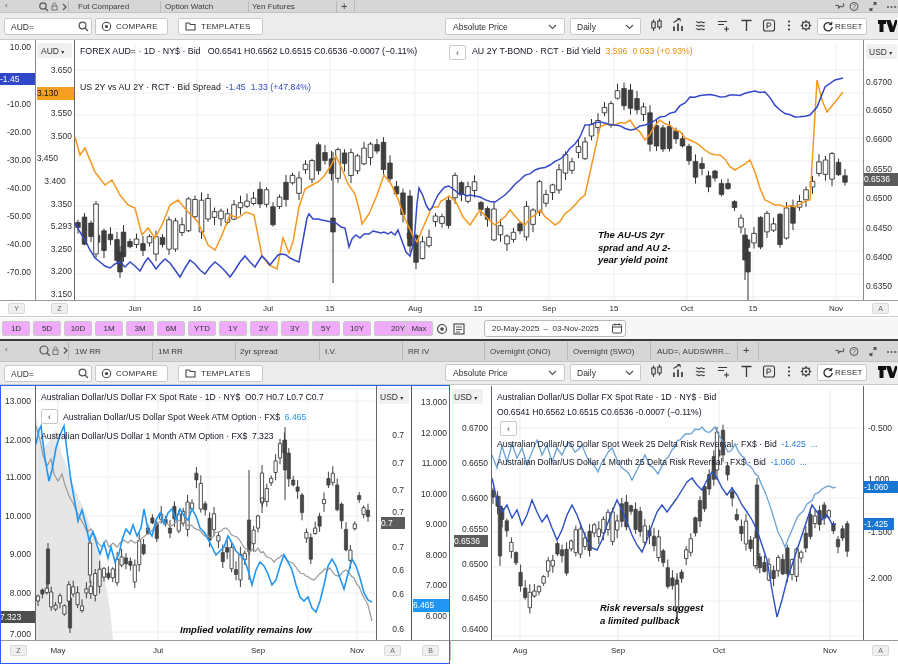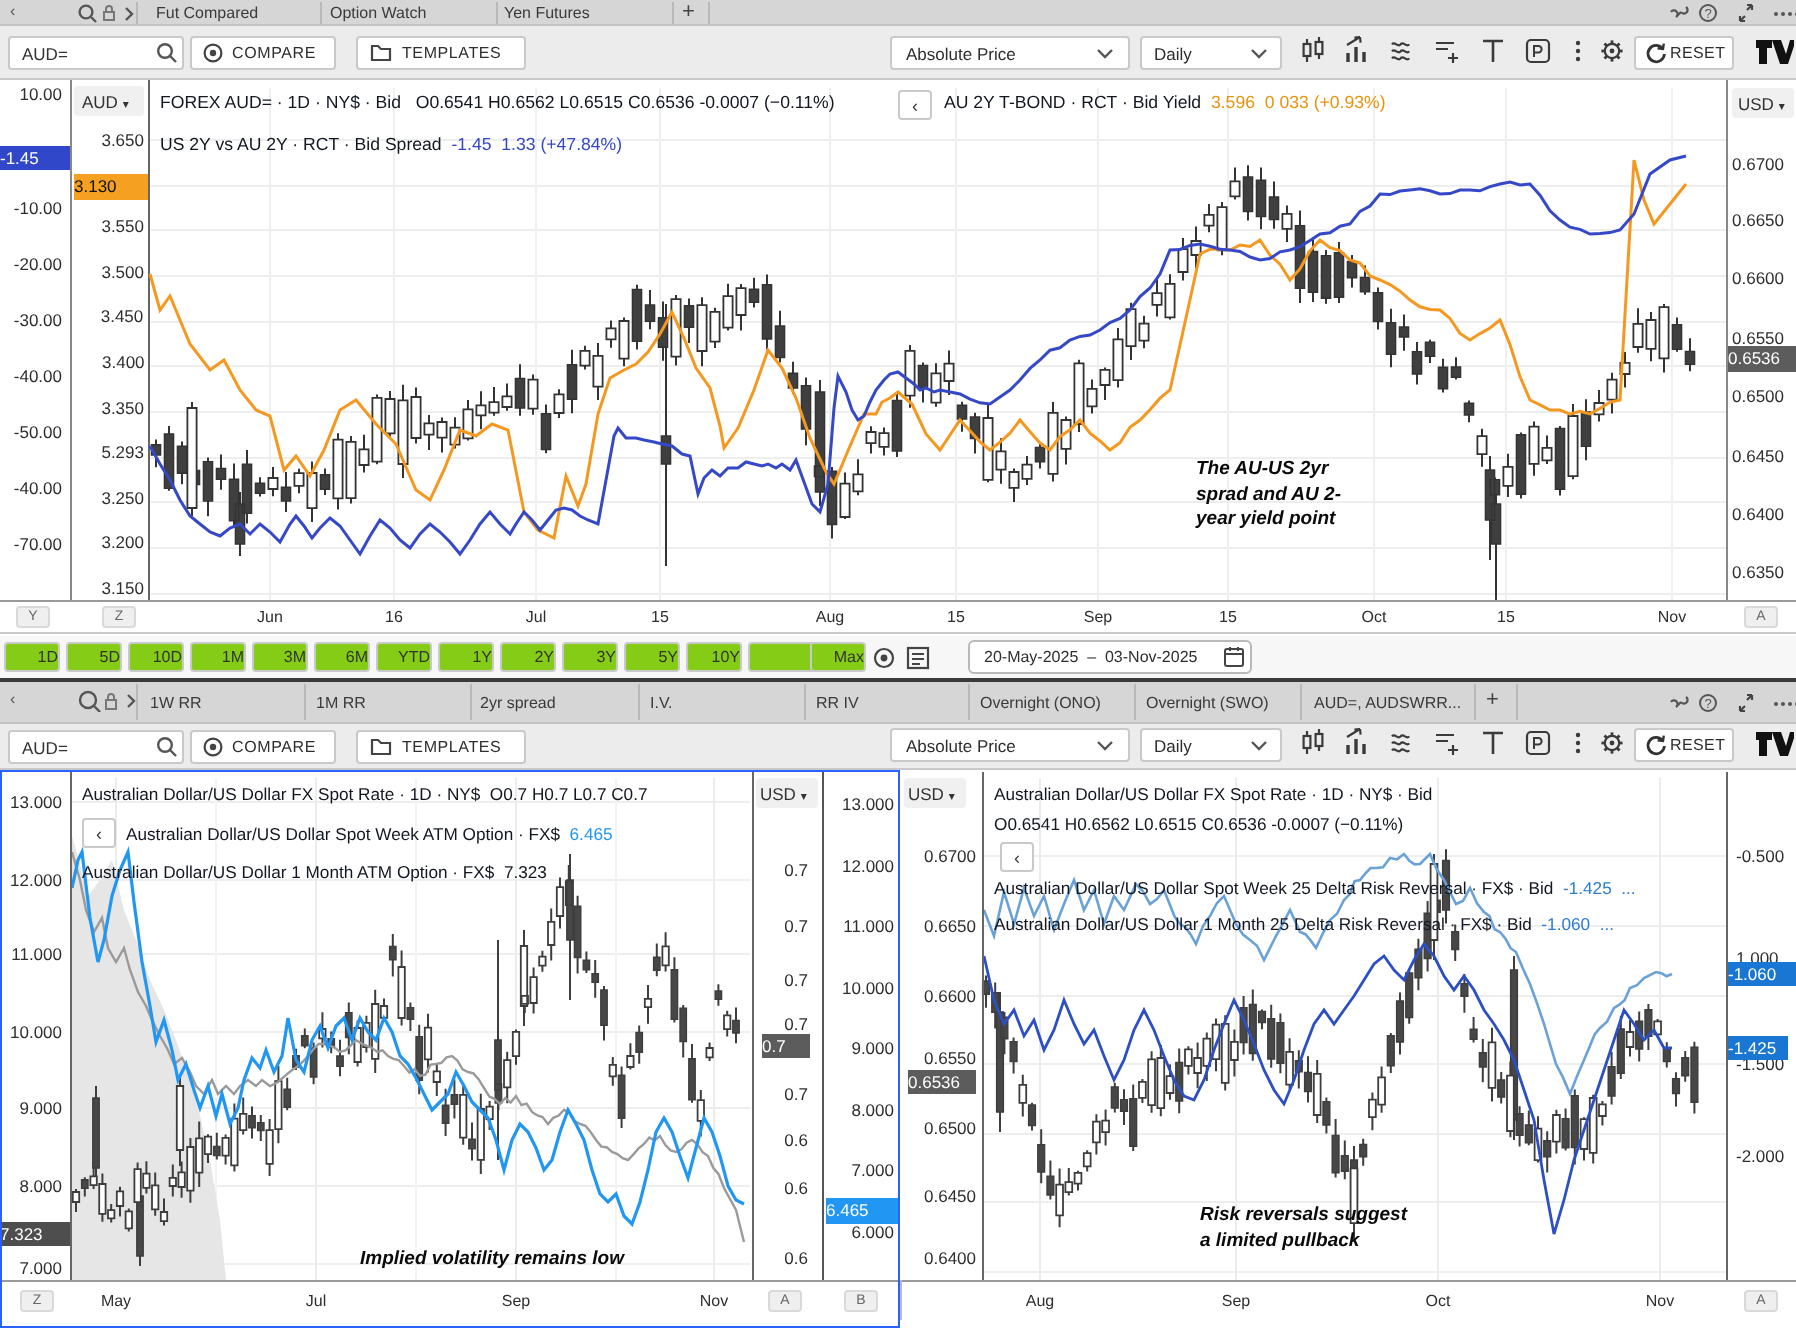--- a/index.html
+++ b/index.html
@@ -1,19 +1,19 @@
 <!DOCTYPE html>
 <html><head><meta charset="utf-8"><style>
 *{margin:0;padding:0;box-sizing:border-box}
 body{font-family:"Liberation Sans",sans-serif;width:898px;height:666px;position:relative;background:#fff;overflow:hidden}
 .abs{position:absolute}
 .lbl{position:absolute;font-size:8.5px;color:#2e2e2e;white-space:nowrap}
 .chip{position:absolute;font-size:8.5px;color:#fff;text-align:left;white-space:nowrap}
 .pane{position:absolute;width:17px;height:11px;background:#efefef;border:1px solid #d9d9d9;border-radius:2px;font-size:7px;color:#666;text-align:center;line-height:9px}
-.tbtn{position:absolute;height:15px;background:#84cc16;border:1px solid #c9c9c9;border-radius:2px;font-size:8px;color:#333;text-align:right;line-height:13px}
+.tbtn{position:absolute;height:15px;background:#f0abfc;border:1px solid #c9c9c9;border-radius:2px;font-size:8px;color:#333;text-align:center;line-height:13px}
 .sep{position:absolute;width:1px;background:#b9b9b9}
 .tabtxt{position:absolute;font-size:8px;color:#3a3a3a;white-space:nowrap}
 .legend{position:absolute;font-size:8.8px;color:#131722;white-space:nowrap}
 .ann{position:absolute;font-weight:bold;font-style:italic;color:#0a0a0a;text-align:left;white-space:nowrap}
 </style></head><body>
 
 <div class="abs" style="left:0;top:0;width:898px;height:13px;background:#d6d6d6;border-bottom:1px solid #c2c2c2"></div>
 <div class="tabtxt" style="left:5px;top:1px;color:#555">‹</div>
 <svg class="abs" style="left:38px;top:2px" width="30" height="10">
     <circle cx="5" cy="4" r="3.2" fill="none" stroke="#555" stroke-width="1.2"></circle>
@@ -128,22 +128,22 @@
 <div class="lbl" style="left:0;top:267px;width:31px;text-align:right">-70.00</div>
 <div class="chip" style="left:0;top:73px;width:35px;height:12px;background:#2f47c8;line-height:12px">-1.45</div>
 <div class="abs" style="left:35px;top:40px;width:1px;height:260px;background:#888"></div>
 <div class="abs" style="left:74px;top:40px;width:1px;height:260px;background:#666"></div>
 <div class="abs" style="left:863px;top:40px;width:1px;height:260px;background:#888"></div>
 <div class="abs" style="left:37px;top:43px;width:35px;height:15px;background:#f0f0f0;border-radius:2px"></div>
 <div class="lbl" style="left:41px;top:46px;color:#333">AUD <span style="font-size:6px">▾</span></div>
 <div class="lbl" style="left:38px;top:65px;width:34px;text-align:right">3.650</div>
 <div class="lbl" style="left:38px;top:108px;width:34px;text-align:right">3.550</div>
 <div class="lbl" style="left:38px;top:131px;width:34px;text-align:right">3.500</div>
-<div class="lbl" style="left:44px;top:153px;width:34px;text-align:center">3.450</div>
-<div class="lbl" style="left:51px;top:176px;width:34px;text-align:left">3.400</div>
+<div class="lbl" style="left:24px;top:153px;width:34px;text-align:right">3.450</div>
+<div class="lbl" style="left:38px;top:176px;width:34px;text-align:center">3.400</div>
 <div class="lbl" style="left:38px;top:199px;width:34px;text-align:right">3.350</div>
 <div class="lbl" style="left:38px;top:221px;width:34px;text-align:right">5.293</div>
 <div class="lbl" style="left:38px;top:244px;width:34px;text-align:right">3.250</div>
 <div class="lbl" style="left:38px;top:266px;width:34px;text-align:right">3.200</div>
 <div class="lbl" style="left:38px;top:289px;width:34px;text-align:right">3.150</div>
 <div class="chip" style="left:37px;top:87px;width:37px;height:13px;background:#f5a021;color:#111;line-height:13px">3.130</div>
 <div class="abs" style="left:866px;top:44px;width:31px;height:15px;background:#f0f0f0;border-radius:2px"></div>
 <div class="lbl" style="left:869px;top:47px;color:#333">USD <span style="font-size:6px">▾</span></div>
 <div class="lbl" style="left:866px;top:77px">0.6700</div>
 <div class="lbl" style="left:866px;top:105px">0.6650</div>
@@ -159,21 +159,21 @@
     <path d="M135,4V260M197,4V260M268,4V260M330,4V260M415,4V260M478,4V260M549,4V260M614,4V260M687,4V260M753,4V260M836,4V260" stroke="#efefef" stroke-width="1"></path>
     <path d="M78.0,179.8V193.6M84.5,173.0V205.4M91.0,180.7V202.1M97.5,188.6V203.3M104.0,188.7V218.1M110.5,187.3V204.9M117.0,191.8V224.0M123.5,185.0V221.7M130.0,198.6V208.3M136.5,193.5V208.1M143.0,196.0V216.0M149.5,194.4V206.6M156.0,190.7V221.0M162.5,194.2V207.5M169.0,176.6V214.8M175.5,178.0V211.8M182.0,177.4V196.2M188.5,157.3V192.1M195.0,155.5V178.2M201.5,152.4V199.0M208.0,153.7V181.8M214.5,167.5V185.0M221.0,168.7V186.2M227.5,168.6V184.3M234.0,160.0V180.2M240.5,155.6V174.6M247.0,153.5V167.9M253.5,151.8V165.4M260.0,142.1V167.9M266.5,147.3V167.4M273.0,162.2V186.6M279.5,154.6V169.0M286.0,134.9V166.6M292.5,132.9V144.7M299.0,131.5V160.0M305.5,120.2V133.9M312.0,118.8V143.1M318.5,102.4V134.8M325.0,105.0V124.6M331.5,110.8V140.4M338.0,107.5V142.7M344.5,109.2V131.5M351.0,108.6V143.1M357.5,113.9V134.0M364.0,101.9V125.2M370.5,102.0V125.2M377.0,98.9V113.8M383.5,97.2V134.8M390.0,115.4V141.2M396.5,140.9V157.0M403.0,148.7V182.6M409.5,190.1V205.8M416.0,193.5V229.2M422.5,196.2V219.5M429.0,189.6V207.6M435.5,173.1V186.8M442.0,173.7V187.8M448.5,156.3V188.5M455.0,132.5V163.9M461.5,141.2V161.2M468.0,141.6V163.4M474.5,135.3V157.5M481.0,160.9V175.9M487.5,166.4V186.8M494.0,161.9V201.1M500.5,179.1V201.9M507.0,194.3V211.0M513.5,188.0V202.5M520.0,181.4V194.2M526.5,161.0V200.7M533.0,168.2V192.2M539.5,139.9V176.0M546.0,149.8V166.8M552.5,143.8V160.0M559.0,124.0V153.7M565.5,111.4V140.0M572.0,117.9V134.1M578.5,99.0V118.2M585.0,97.1V119.8M591.5,79.0V100.3M598.0,73.2V94.1M604.5,62.0V76.1M611.0,61.0V87.6M617.5,43.7V59.7M624.0,42.6V70.2M630.5,43.8V74.6M637.0,50.8V74.4M643.5,62.7V81.0M650.0,65.2V111.5M656.5,78.9V111.0M663.0,85.0V111.9M669.5,81.0V111.5M676.0,87.5V103.7M682.5,92.8V107.4M689.0,103.8V124.8M695.5,114.4V143.6M702.0,117.2V135.4M708.5,131.0V152.2M715.0,129.9V141.5M721.5,139.4V156.3M728.0,138.6V149.8M734.5,160.2V171.1M741.0,174.4V193.4M747.5,198.7V212.2M754.0,186.9V208.5M760.5,176.2V209.2M767.0,170.8V197.9M773.5,177.7V192.0M780.0,173.0V207.8M786.5,162.0V199.6M793.0,159.6V190.1M799.5,155.0V170.7M806.0,146.4V166.7M812.5,136.0V153.8M819.0,114.1V136.4M825.5,116.0V140.6M832.0,112.0V146.3M838.5,118.7V135.9M845.0,129.1V145.6M96.0,161.0V218.0M120.0,206.0V238.0M333.0,112.0V243.0M410.0,150.0V213.0M745.0,188.0V240.0M748.0,205.0V281.0" stroke="#333" stroke-width="1" fill="none"></path>
     <path d="M75.7,182.4h4.6v5.1h-4.6zM82.2,177.0h4.6v27.2h-4.6zM88.7,183.1h4.6v13.5h-4.6zM95.2,195.2h4.6v7.1h-4.6zM101.7,190.8h4.6v19.7h-4.6zM108.2,194.2h4.6v5.5h-4.6zM114.7,199.6h4.6v20.8h-4.6zM121.2,192.1h4.6v24.6h-4.6zM127.7,201.6h4.6v5.1h-4.6zM140.7,203.6h4.6v6.9h-4.6zM160.2,197.4h4.6v7.2h-4.6zM257.7,149.2h4.6v14.8h-4.6zM270.7,166.8h4.6v18.0h-4.6zM283.7,142.3h4.6v17.3h-4.6zM316.2,104.7h4.6v26.0h-4.6zM322.7,112.5h4.6v8.1h-4.6zM329.2,118.8h4.6v14.8h-4.6zM342.2,112.9h4.6v10.7h-4.6zM374.7,104.6h4.6v6.5h-4.6zM381.2,102.3h4.6v27.2h-4.6zM387.7,123.0h4.6v15.8h-4.6zM394.2,146.6h4.6v7.4h-4.6zM400.7,152.9h4.6v21.6h-4.6zM407.2,193.0h4.6v5.3h-4.6zM413.7,195.6h4.6v26.7h-4.6zM446.2,160.2h4.6v25.3h-4.6zM459.2,142.7h4.6v11.4h-4.6zM478.7,162.6h4.6v6.9h-4.6zM485.2,168.5h4.6v10.8h-4.6zM517.7,183.7h4.6v7.2h-4.6zM621.7,48.5h4.6v17.3h-4.6zM628.2,50.1h4.6v18.2h-4.6zM634.7,58.5h4.6v11.3h-4.6zM647.7,72.8h4.6v31.4h-4.6zM654.2,85.7h4.6v20.4h-4.6zM660.7,87.8h4.6v21.3h-4.6zM667.2,86.4h4.6v22.2h-4.6zM673.7,90.7h4.6v8.2h-4.6zM680.2,98.7h4.6v7.2h-4.6zM686.7,106.3h4.6v14.5h-4.6zM693.2,121.4h4.6v15.8h-4.6zM699.7,123.5h4.6v5.0h-4.6zM706.2,135.8h4.6v11.2h-4.6zM712.7,131.1h4.6v7.0h-4.6zM719.2,143.6h4.6v10.8h-4.6zM725.7,143.5h4.6v5.1h-4.6zM732.2,161.6h4.6v5.9h-4.6zM745.2,199.8h4.6v7.6h-4.6zM758.2,177.4h4.6v29.7h-4.6zM777.7,174.2h4.6v30.4h-4.6zM790.7,166.0h4.6v17.2h-4.6zM836.2,122.4h4.6v12.3h-4.6zM842.7,135.7h4.6v6.5h-4.6zM117.7,212.0h4.6v20.0h-4.6zM330.7,178.0h4.6v14.0h-4.6zM407.7,156.0h4.6v50.0h-4.6zM742.7,195.0h4.6v25.0h-4.6zM745.7,212.0h4.6v20.0h-4.6z" fill="#3f3f3f" stroke="#333" stroke-width="0.7"></path>
     <path d="M134.2,199.0h4.6v5.5h-4.6zM147.2,196.6h4.6v6.3h-4.6zM153.7,196.5h4.6v17.6h-4.6zM166.7,179.8h4.6v29.4h-4.6zM173.2,180.9h4.6v28.2h-4.6zM179.7,184.7h4.6v7.8h-4.6zM186.2,158.9h4.6v31.9h-4.6zM192.7,159.5h4.6v17.2h-4.6zM199.2,160.2h4.6v31.8h-4.6zM205.7,158.5h4.6v20.5h-4.6zM212.2,171.7h4.6v5.6h-4.6zM218.7,171.0h4.6v7.8h-4.6zM225.2,173.8h4.6v8.5h-4.6zM231.7,164.7h4.6v14.5h-4.6zM238.2,162.7h4.6v5.0h-4.6zM244.7,161.1h4.6v5.2h-4.6zM251.2,158.2h4.6v5.3h-4.6zM264.2,149.8h4.6v14.5h-4.6zM277.2,157.2h4.6v9.3h-4.6zM290.2,135.4h4.6v7.4h-4.6zM296.7,137.9h4.6v15.4h-4.6zM303.2,124.2h4.6v5.5h-4.6zM309.7,120.5h4.6v18.8h-4.6zM335.7,109.6h4.6v28.7h-4.6zM348.7,112.6h4.6v22.9h-4.6zM355.2,115.9h4.6v14.9h-4.6zM361.7,108.1h4.6v15.7h-4.6zM368.2,104.1h4.6v13.4h-4.6zM420.2,201.8h4.6v16.7h-4.6zM426.7,197.2h4.6v8.5h-4.6zM433.2,176.0h4.6v5.6h-4.6zM439.7,176.6h4.6v6.8h-4.6zM452.7,135.4h4.6v22.4h-4.6zM465.7,146.7h4.6v14.6h-4.6zM472.2,141.8h4.6v8.7h-4.6zM491.7,169.0h4.6v30.9h-4.6zM498.2,185.7h4.6v9.1h-4.6zM504.7,196.0h4.6v7.9h-4.6zM511.2,192.3h4.6v7.1h-4.6zM524.2,166.4h4.6v30.5h-4.6zM530.7,170.0h4.6v14.4h-4.6zM537.2,141.7h4.6v30.3h-4.6zM543.7,154.4h4.6v8.8h-4.6zM550.2,144.9h4.6v7.6h-4.6zM556.7,129.7h4.6v20.4h-4.6zM563.2,114.6h4.6v18.5h-4.6zM569.7,121.8h4.6v8.5h-4.6zM576.2,106.6h4.6v5.8h-4.6zM582.7,101.9h4.6v16.8h-4.6zM589.2,84.6h4.6v11.4h-4.6zM595.7,80.5h4.6v7.0h-4.6zM602.2,67.4h4.6v5.4h-4.6zM608.7,63.6h4.6v21.6h-4.6zM615.2,50.7h4.6v7.5h-4.6zM641.2,66.9h4.6v7.5h-4.6zM738.7,178.1h4.6v9.0h-4.6zM751.7,193.4h4.6v9.5h-4.6zM764.7,173.3h4.6v18.6h-4.6zM771.2,183.9h4.6v6.3h-4.6zM784.2,168.0h4.6v30.1h-4.6zM797.2,161.5h4.6v5.7h-4.6zM803.7,149.8h4.6v10.0h-4.6zM810.2,141.4h4.6v5.6h-4.6zM816.7,121.9h4.6v11.6h-4.6zM823.2,120.0h4.6v14.4h-4.6zM829.7,113.6h4.6v25.6h-4.6zM93.7,164.0h4.6v50.0h-4.6z" fill="#ffffff" stroke="#333" stroke-width="0.9"></path>
     <polyline points="75.0,97.0 80.0,115.0 85.0,108.0 95.0,132.0 105.0,145.0 112.0,140.0 120.0,155.0 128.0,165.0 135.0,168.0 142.0,195.0 148.0,188.0 155.0,198.0 162.0,185.0 170.0,165.0 178.0,160.0 188.0,172.0 198.0,182.0 208.0,205.0 215.0,210.0 222.0,195.0 230.0,175.0 238.0,178.0 246.0,172.0 254.0,175.0 262.0,216.0 269.0,225.0 277.0,229.0 283.0,198.0 289.0,213.0 293.0,202.0 299.0,167.0 305.0,149.0 312.0,145.0 318.0,142.0 324.0,136.0 330.0,127.0 336.0,116.0 342.0,129.0 348.0,144.0 355.0,154.0 360.0,173.0 362.0,184.0 369.0,174.0 377.0,155.0 384.0,135.0 391.0,144.0 398.0,159.0 405.0,179.0 413.0,196.0 417.0,202.0 425.0,183.0 432.0,167.0 438.0,167.0 441.0,161.0 445.0,159.0 449.0,156.0 456.0,162.0 463.0,177.0 470.0,185.0 480.0,170.0 485.0,175.4 490.0,180.9 495.0,185.0 500.0,181.1 505.0,176.6 510.0,170.0 515.0,175.9 520.0,181.5 525.0,185.0 530.0,178.3 535.0,174.9 540.0,170.0 545.0,176.6 550.0,180.5 555.0,185.0 560.0,181.4 565.0,173.6 570.0,170.0 575.0,164.9 580.0,159.1 585.0,155.0 590.0,132.5 595.0,109.9 600.0,87.0 605.0,84.6 610.0,84.6 615.0,85.0 620.0,82.5 625.0,83.2 630.0,80.0 635.0,87.6 640.0,92.1 645.0,100.0 650.0,94.4 655.0,85.4 660.0,80.0 665.0,83.8 670.0,85.3 675.0,90.0 680.0,91.5 685.0,98.0 690.0,100.0 695.0,102.3 700.0,105.6 705.0,110.0 710.0,113.4 715.0,114.7 720.0,115.0 725.0,119.2 730.0,126.7 735.0,130.0 740.0,126.8 745.0,124.0 750.0,120.0 755.0,132.3 760.0,148.3 765.0,160.0 770.0,162.4 775.0,165.0 780.0,165.0 785.0,167.1 790.0,165.6 795.0,167.0 800.0,164.2 805.0,161.1 810.0,160.0 817.0,40.0 822.0,60.0 827.0,72.0 835.0,62.0 843.0,52.0" fill="none" stroke="#f59820" stroke-width="1.5"></polyline>
     <polyline points="75.0,183.0 80.0,192.0 85.0,200.0 90.0,210.0 95.0,218.0 100.0,222.0 105.0,226.0 110.0,228.0 115.0,224.0 120.0,222.0 125.0,227.0 130.0,222.0 135.0,226.0 140.0,231.0 145.0,222.0 148.0,218.0 152.0,223.0 156.0,229.0 160.0,224.0 165.0,219.0 170.0,223.0 175.0,230.0 180.0,237.0 185.0,228.0 190.0,220.0 195.0,224.0 200.0,230.0 205.0,234.0 210.0,227.0 215.0,222.0 220.0,226.0 225.0,231.0 230.0,237.0 235.0,230.0 240.0,222.0 245.0,216.0 250.0,222.0 255.0,227.0 258.0,222.0 262.0,216.0 266.0,220.0 270.0,225.0 274.0,220.0 278.0,215.0 282.0,214.0 286.0,215.0 290.0,218.0 294.0,220.0 299.0,222.0 303.0,200.0 307.0,178.0 309.0,174.0 313.0,179.0 318.0,179.0 322.0,180.0 327.0,181.0 331.0,182.0 336.0,183.0 341.0,187.0 345.0,188.0 349.0,207.0 352.0,199.0 356.0,195.0 360.0,198.0 364.0,194.0 369.0,194.0 373.0,191.0 377.0,192.0 381.0,193.0 384.0,192.0 388.0,194.0 391.0,192.0 395.0,195.0 398.0,190.0 402.0,201.0 406.0,212.0 410.0,216.0 414.0,202.0 417.0,164.0 419.0,148.0 423.0,156.0 426.0,165.0 429.0,170.0 432.0,168.0 435.0,161.0 438.0,155.0 442.0,150.0 445.0,147.0 449.0,146.0 453.0,149.0 457.0,152.0 460.0,155.0 463.0,154.0 467.0,156.0 470.0,155.0 480.0,157.0 485.0,159.6 490.0,161.4 495.0,162.0 505.0,155.0 510.0,150.0 515.0,144.2 520.0,140.0 525.0,135.1 530.0,133.9 535.0,130.0 540.0,128.2 545.0,127.5 550.0,125.0 555.0,121.3 560.0,119.2 565.0,115.0 570.0,108.3 575.0,104.0 580.0,97.0 585.0,85.0 590.0,84.7 595.0,82.7 600.0,82.0 605.0,83.1 610.0,84.6 615.0,85.0 620.0,85.7 625.0,88.5 630.0,90.0 635.0,89.3 640.0,85.9 645.0,85.0 650.0,83.3 655.0,80.3 660.0,77.0 665.0,76.4 670.0,73.1 675.0,72.0 680.0,65.7 685.0,63.0 690.0,57.0 695.0,57.3 700.0,55.5 705.0,55.0 710.0,54.4 715.0,55.4 720.0,57.0 725.0,56.8 730.0,55.0 735.0,55.0 740.0,55.4 745.0,53.3 750.0,52.0 755.0,51.0 760.0,52.5 765.0,52.0 770.0,57.6 775.0,65.4 780.0,70.0 785.0,73.6 790.0,74.7 795.0,77.0 800.0,76.8 805.0,76.3 810.0,75.0 817.0,67.0 825.0,47.0 835.0,40.0 843.0,38.0" fill="none" stroke="#3448c8" stroke-width="1.5"></polyline>
   </svg>
 <div class="legend" style="left:80px;top:46px">FOREX AUD= · 1D · NY$ · Bid&nbsp;&nbsp;&nbsp;O<span>0.6541</span>&nbsp;H<span>0.6562</span>&nbsp;L<span>0.6515</span>&nbsp;C<span>0.6536</span>&nbsp;-0.0007 (−0.11%)</div>
 <div class="abs" style="left:449px;top:45px;width:17px;height:15px;background:#fff;border:1px solid #c9c9c9;border-radius:2px;text-align:center;font-size:9px;line-height:14px;color:#333">‹</div>
 <div class="legend" style="left:472px;top:46px">AU 2Y T-BOND · RCT · Bid Yield <span style="color:#e8930c">&nbsp;3.596&nbsp; 0 033 (+0.93%)</span></div>
-<div class="legend" style="left:80px;top:67px">US 2Y vs AU 2Y · RCT · Bid Spread <span style="color:#3448c8">&nbsp;-1.45&nbsp; 1.33 (+47.84%)</span></div>
+<div class="legend" style="left:80px;top:82px">US 2Y vs AU 2Y · RCT · Bid Spread <span style="color:#3448c8">&nbsp;-1.45&nbsp; 1.33 (+47.84%)</span></div>
 <div class="ann" style="left:598px;top:229px;width:100px;font-size:9.5px;line-height:12.5px">The AU-US 2yr<br>sprad and AU 2-<br>year yield point</div>
 <div class="abs" style="left:0;top:300px;width:898px;height:17px;background:#fff;border-top:1px solid #999;border-bottom:1px solid #c9c9c9"></div>
 <div class="pane" style="left:8px;top:303px">Y</div>
 <div class="pane" style="left:51px;top:303px">Z</div>
 <div class="lbl" style="left:125px;top:304px;width:20px;text-align:center;font-size:8px">Jun</div>
 <div class="lbl" style="left:187px;top:304px;width:20px;text-align:center;font-size:8px">16</div>
 <div class="lbl" style="left:258px;top:304px;width:20px;text-align:center;font-size:8px">Jul</div>
 <div class="lbl" style="left:320px;top:304px;width:20px;text-align:center;font-size:8px">15</div>
 <div class="lbl" style="left:405px;top:304px;width:20px;text-align:center;font-size:8px">Aug</div>
 <div class="lbl" style="left:468px;top:304px;width:20px;text-align:center;font-size:8px">15</div>

